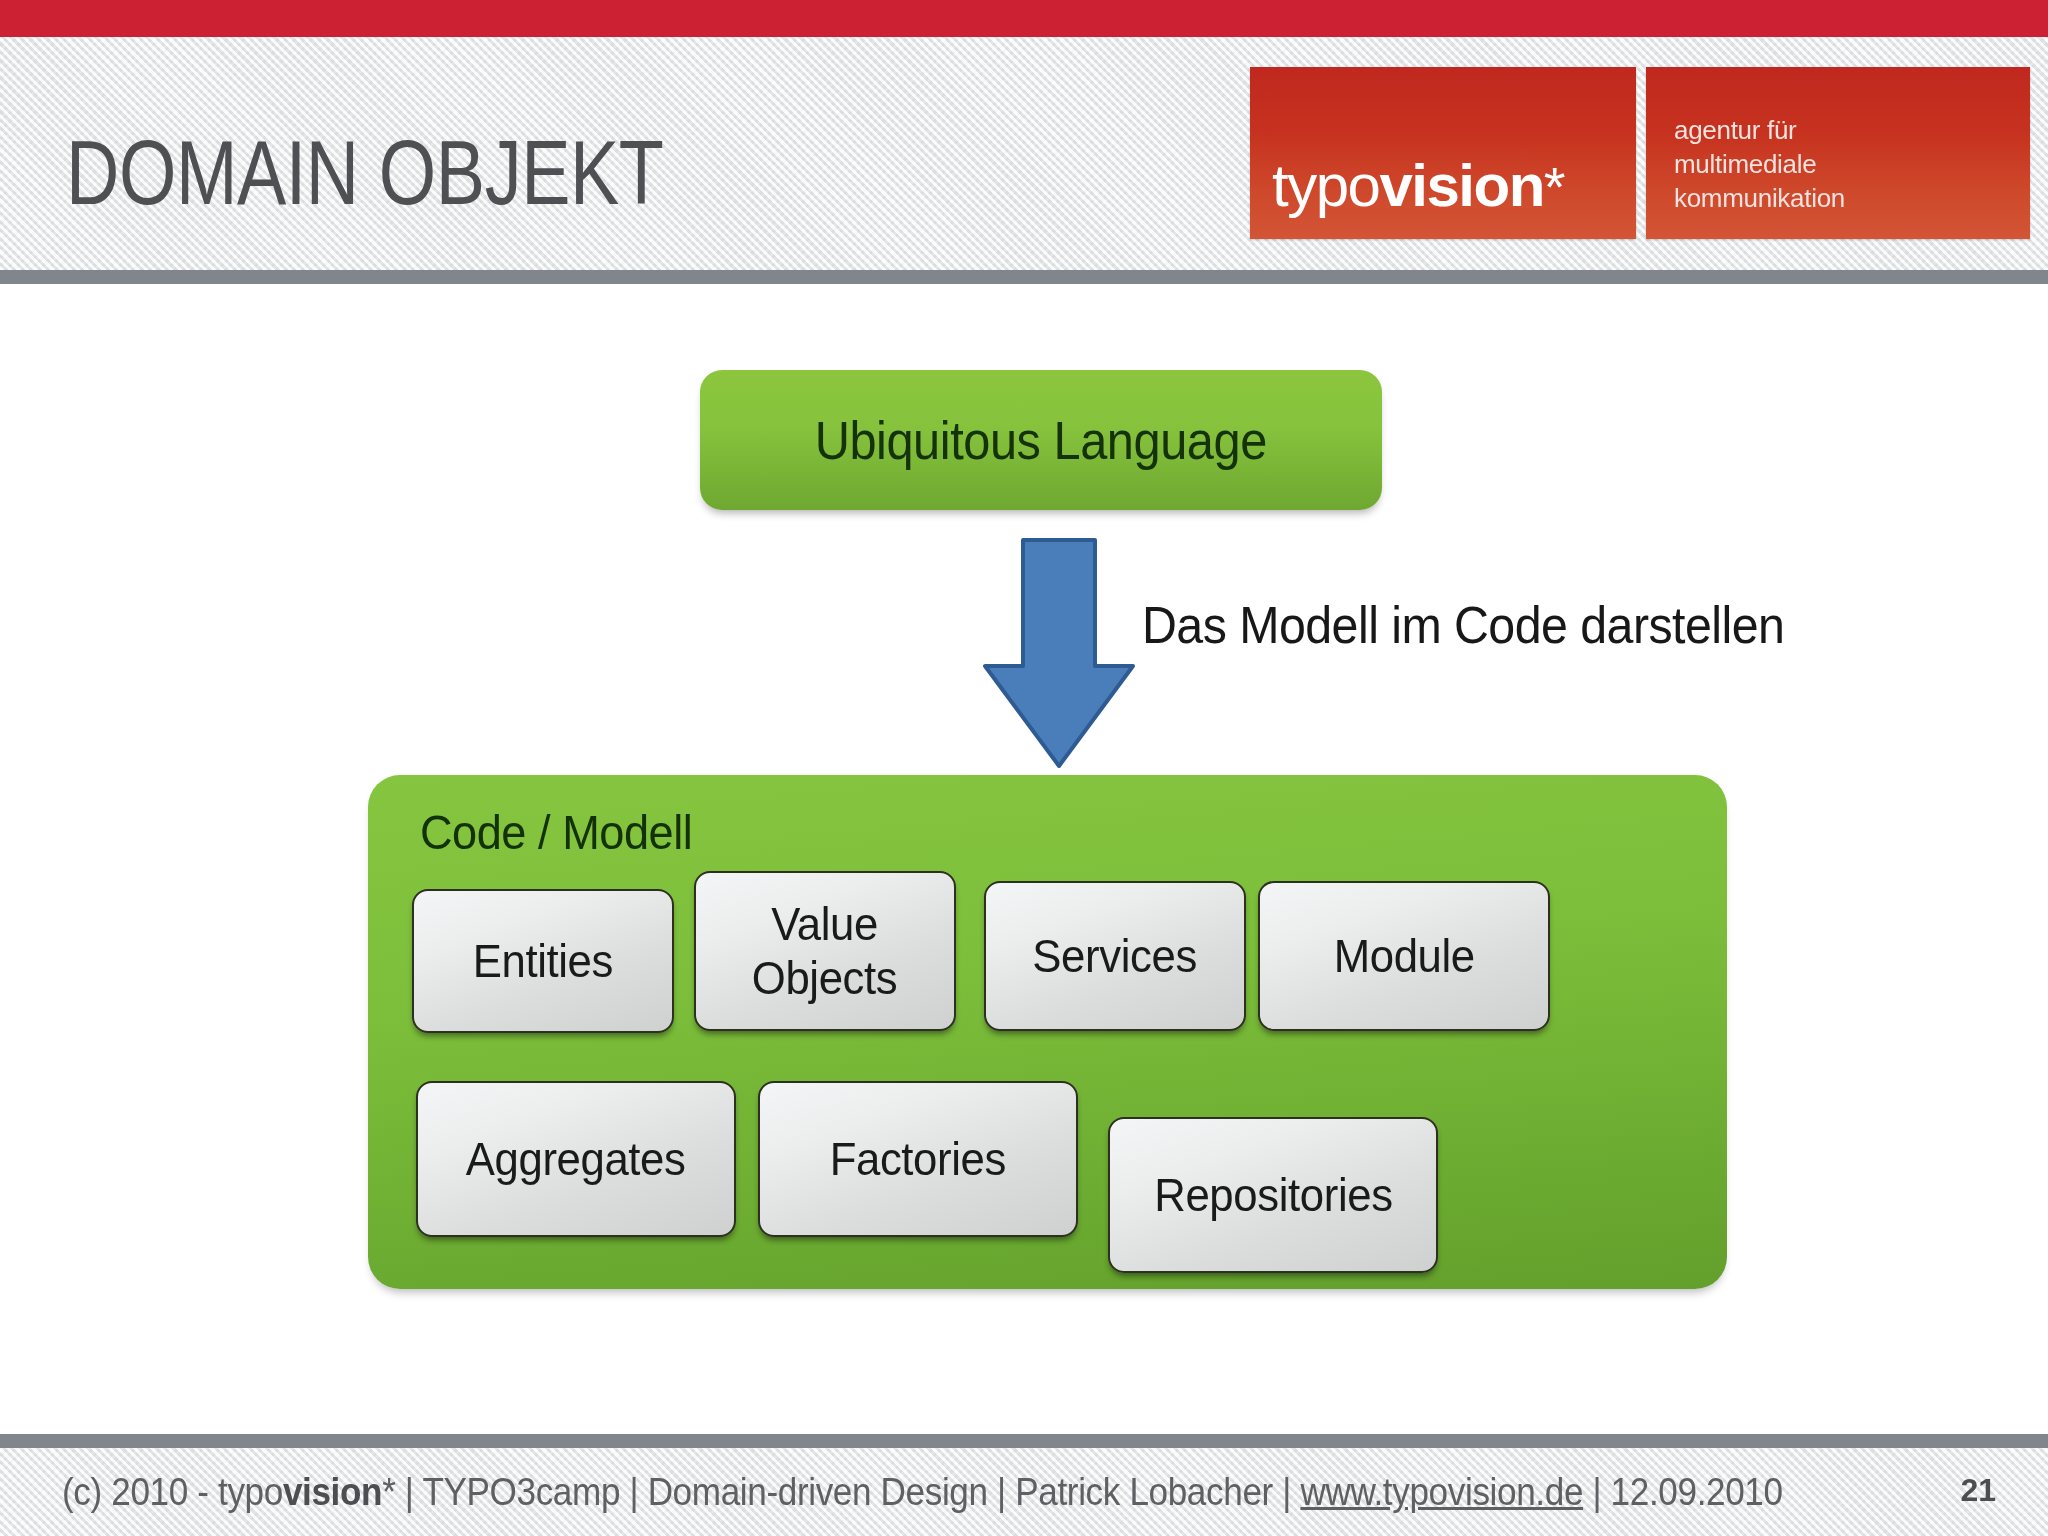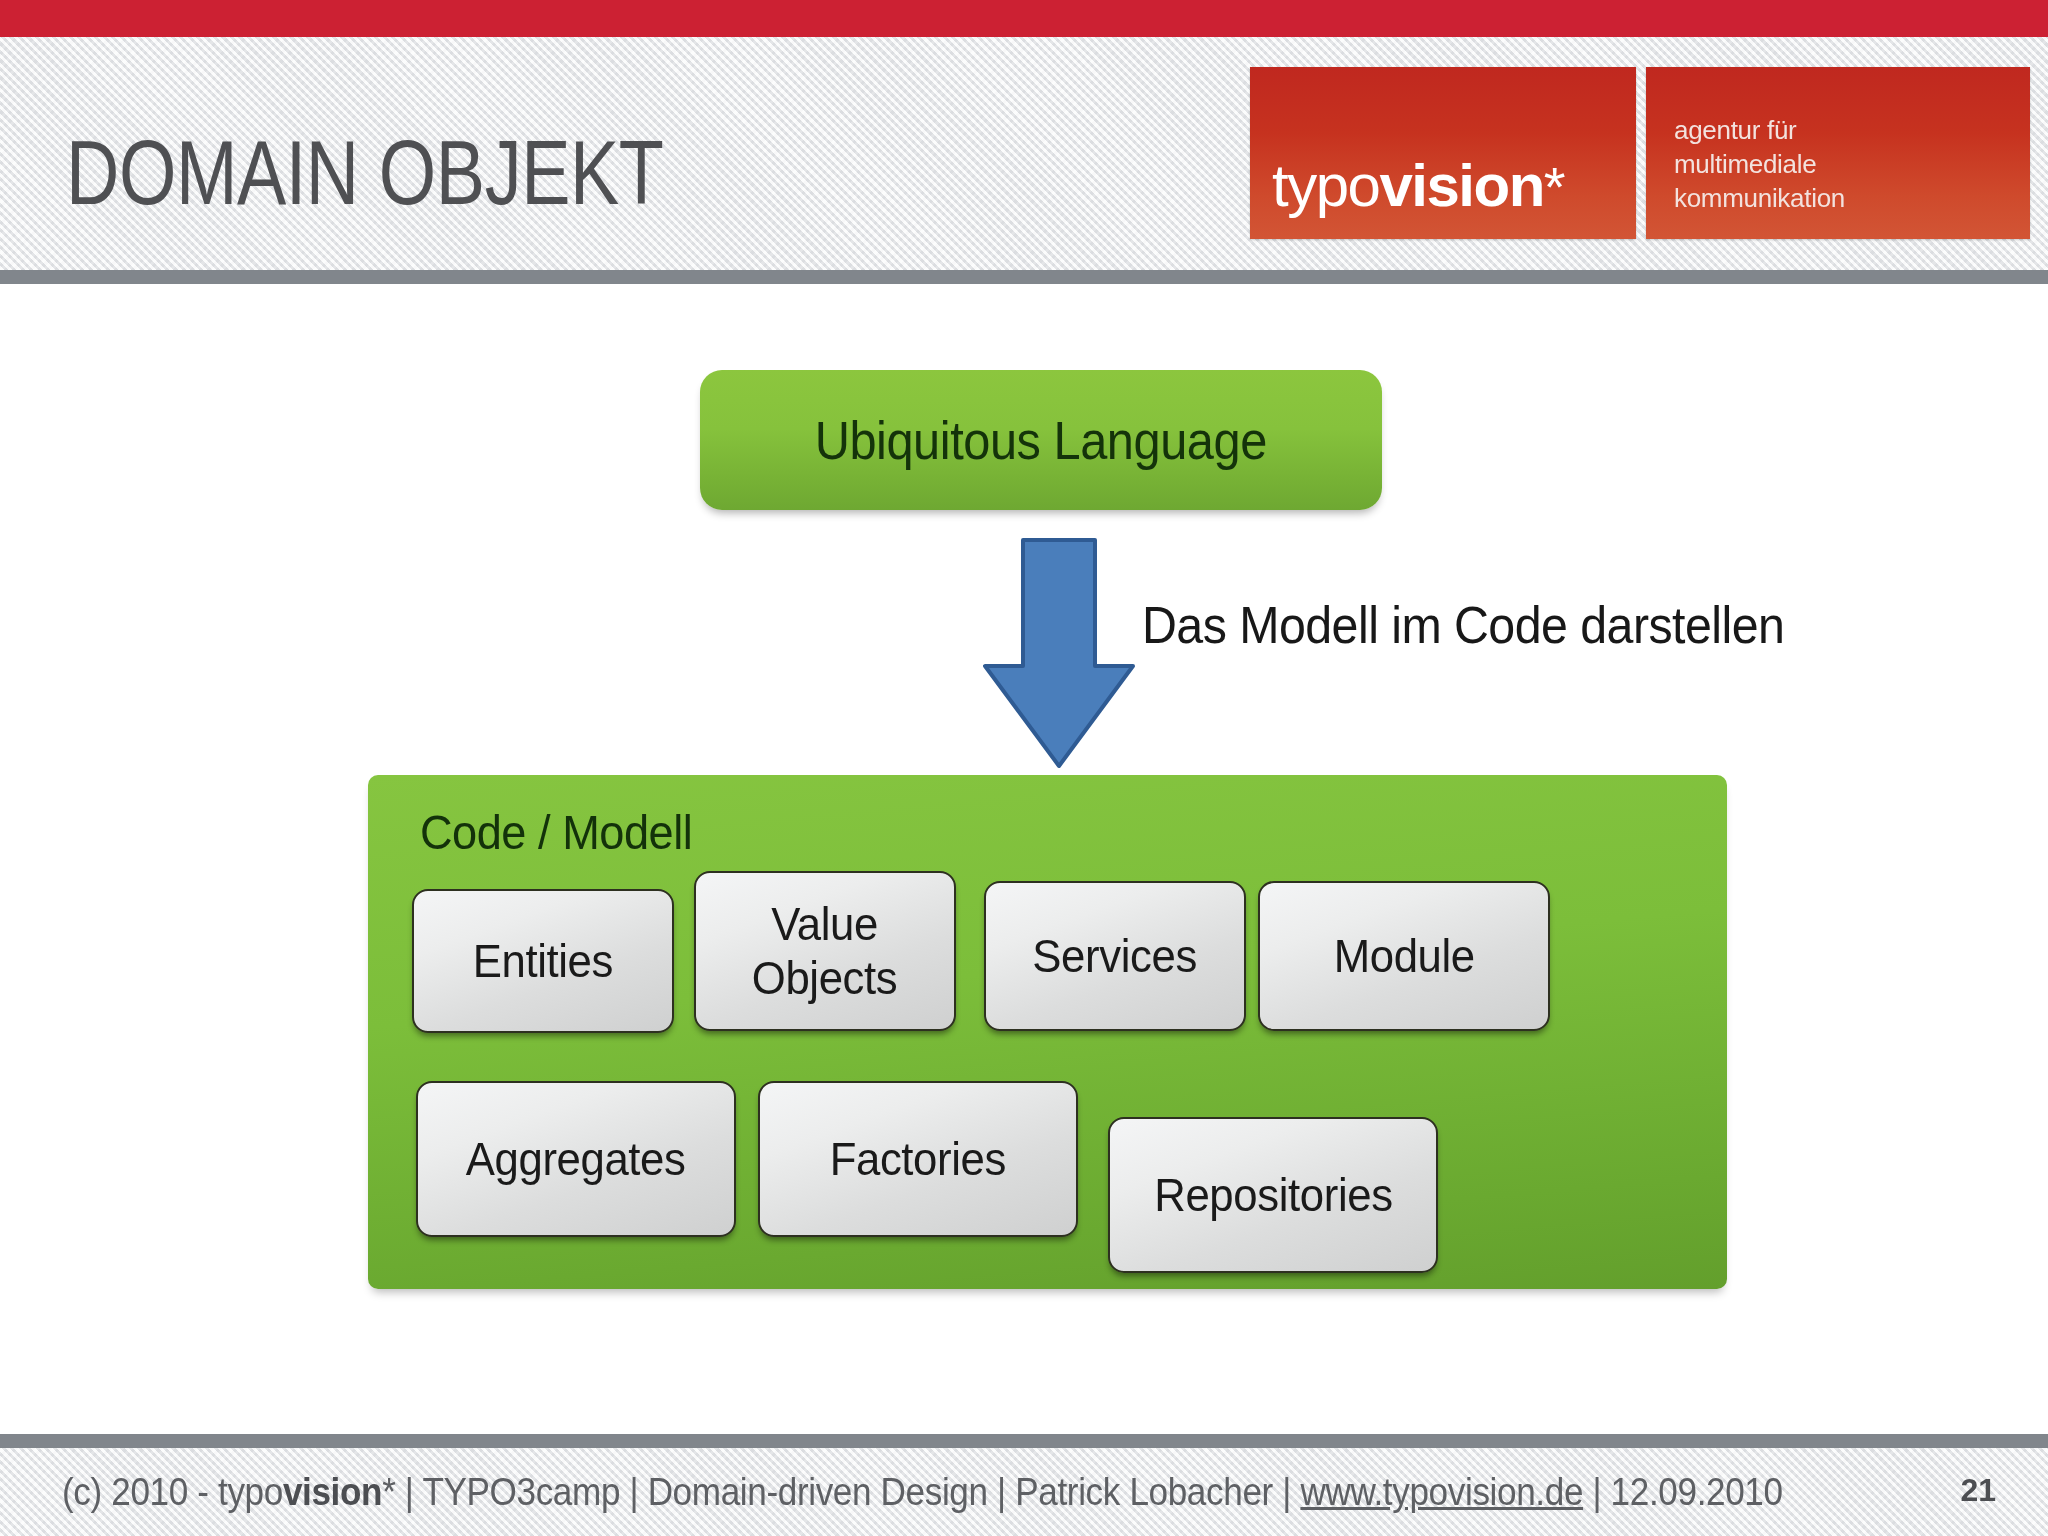--- a/index.html
+++ b/index.html
@@ -175,21 +175,21 @@
     white-space: nowrap;
   }
 
   
   .code-box {
     position: absolute;
     left: 368px;
     top: 491px;
     width: 1359px;
     height: 514px;
-    border-radius: 10px;
+    border-radius: 32px;
     background: linear-gradient(175deg, #86c540 0%, #7cbe3a 40%, #6aa930 82%, #639f2c 100%);
     box-shadow: 0 7px 10px -4px rgba(0,0,0,.28);
   }
   .code-label {
     position: absolute;
     left: 52px;
     top: 30px;
     font-family: "Liberation Sans", sans-serif;
     font-size: 48px;
     color: #13320a;

